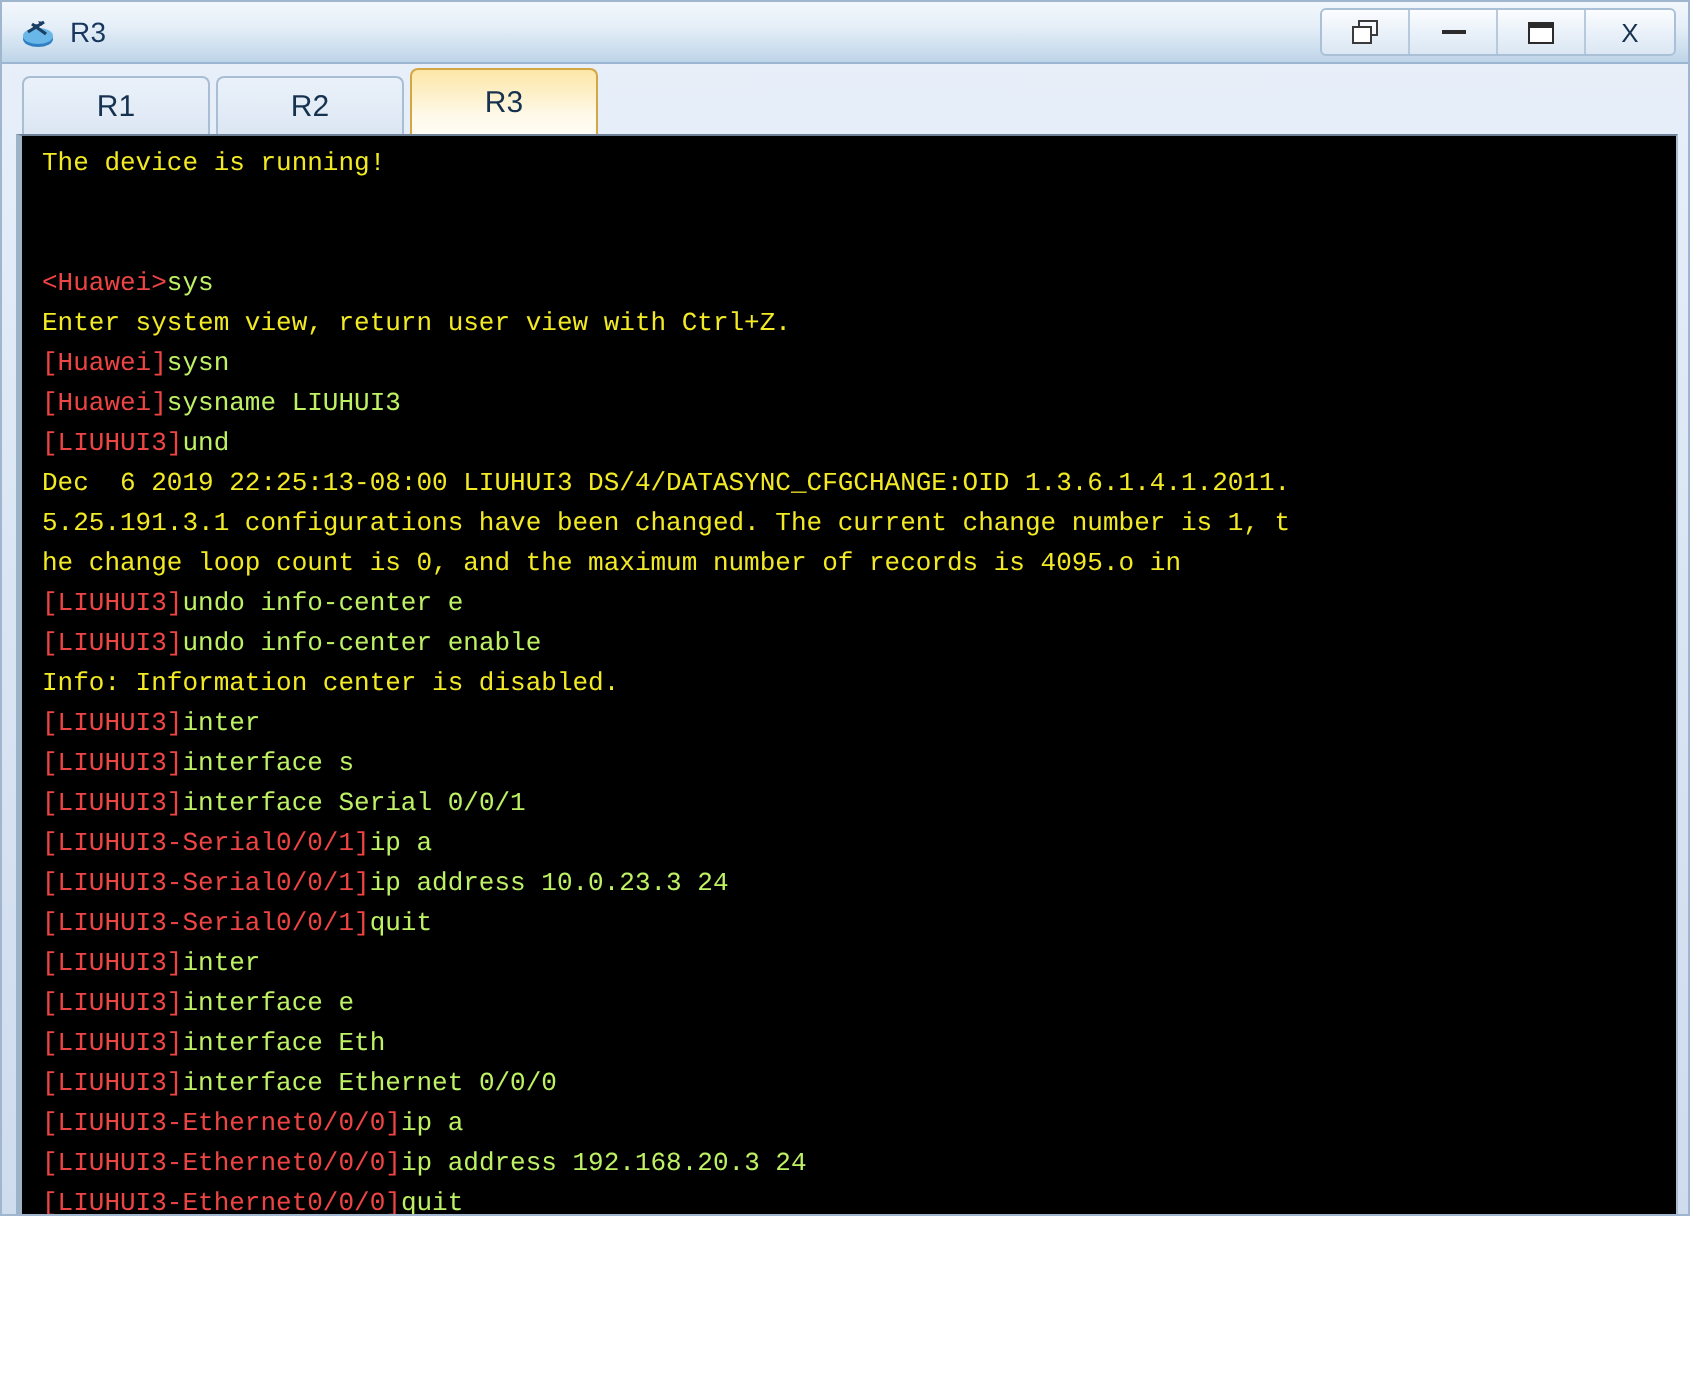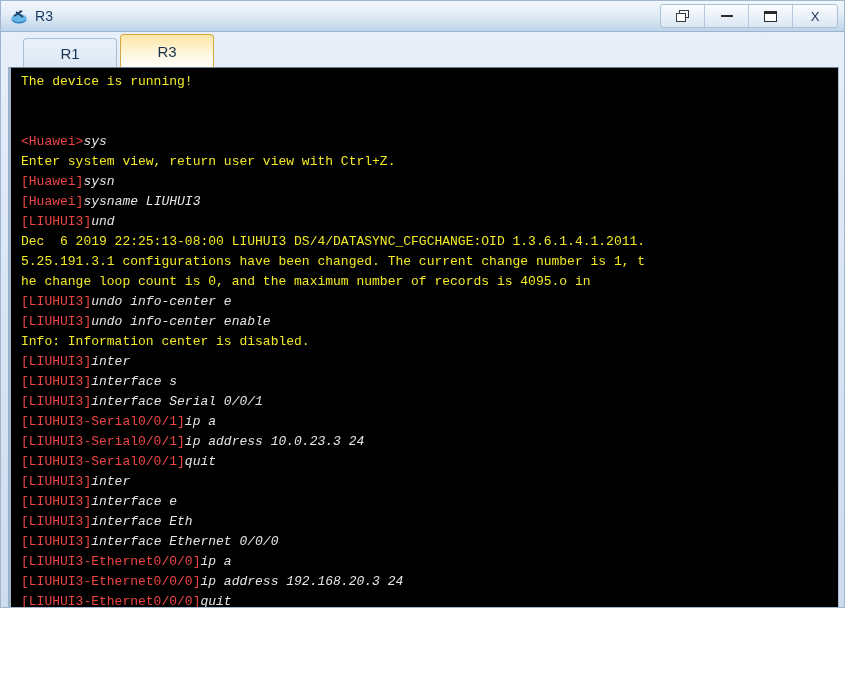--- a/index.html
+++ b/index.html
@@ -105,21 +105,21 @@
   }
 
   
   .tabstrip {
     position: absolute;
     left: 0; top: 31px;
     width: 845px;
     height: 36px;
     display: flex;
     align-items: flex-end;
-    padding-left: 22px;
+    padding-left: 10px;
     box-sizing: border-box;
   }
   .tab {
     width: 94px;
     height: 30px;
     margin-right: 3px;
     display: flex;
     align-items: center;
     justify-content: center;
     font-size: 15px;
@@ -155,21 +155,21 @@
   .terminal {
     padding: 4px 18px 0 10px;
     font-family: "Liberation Mono", "DejaVu Sans Mono", monospace;
     font-size: 13px;
     line-height: 20px;
     color: #e8e013;
     white-space: pre;
   }
   .line { height: 20px; }
   .prompt { color: #ef4444; }
-  .cmd { color: #e5e5e5; font-style: italic; }
+  .cmd { color: #bef264; }
   .out { color: #f2ea25; }
 </style>
 </head>
 <body>
 
 <div class="window">
 
   <div class="titlebar">
     <div class="title-icon">
       <svg width="20" height="18" viewBox="0 0 20 18" xmlns="http://www.w3.org/2000/svg">
@@ -200,20 +200,23 @@
       <div class="winbtn">
         <span class="glyph">X</span>
       </div>
     </div>
   </div>
 
   <div class="tabstrip">
       <div class="tab">
         <span>R1</span>
       </div>
+      <div class="tab">
+        <span>R2</span>
+      </div>
       <div class="tab active">
         <span>R3</span>
       </div>
     </div>
 
   <div class="terminal-frame">
     <div class="terminal"><div class="line"><span class="out">The device is running!</span></div><div class="line"><span class="out"></span></div><div class="line"><span class="out"></span></div><div class="line"><span class="prompt">&lt;Huawei&gt;</span><span class="cmd">sys</span></div><div class="line"><span class="out">Enter system view, return user view with Ctrl+Z.</span></div><div class="line"><span class="prompt">[Huawei]</span><span class="cmd">sysn</span></div><div class="line"><span class="prompt">[Huawei]</span><span class="cmd">sysname LIUHUI3</span></div><div class="line"><span class="prompt">[LIUHUI3]</span><span class="cmd">und</span></div><div class="line"><span class="out">Dec  6 2019 22:25:13-08:00 LIUHUI3 DS/4/DATASYNC_CFGCHANGE:OID 1.3.6.1.4.1.2011.</span></div><div class="line"><span class="out">5.25.191.3.1 configurations have been changed. The current change number is 1, t</span></div><div class="line"><span class="out">he change loop count is 0, and the maximum number of records is 4095.o in</span></div><div class="line"><span class="prompt">[LIUHUI3]</span><span class="cmd">undo info-center e</span></div><div class="line"><span class="prompt">[LIUHUI3]</span><span class="cmd">undo info-center enable</span></div><div class="line"><span class="out">Info: Information center is disabled.</span></div><div class="line"><span class="prompt">[LIUHUI3]</span><span class="cmd">inter</span></div><div class="line"><span class="prompt">[LIUHUI3]</span><span class="cmd">interface s</span></div><div class="line"><span class="prompt">[LIUHUI3]</span><span class="cmd">interface Serial 0/0/1</span></div><div class="line"><span class="prompt">[LIUHUI3-Serial0/0/1]</span><span class="cmd">ip a</span></div><div class="line"><span class="prompt">[LIUHUI3-Serial0/0/1]</span><span class="cmd">ip address 10.0.23.3 24</span></div><div class="line"><span class="prompt">[LIUHUI3-Serial0/0/1]</span><span class="cmd">quit</span></div><div class="line"><span class="prompt">[LIUHUI3]</span><span class="cmd">inter</span></div><div class="line"><span class="prompt">[LIUHUI3]</span><span class="cmd">interface e</span></div><div class="line"><span class="prompt">[LIUHUI3]</span><span class="cmd">interface Eth</span></div><div class="line"><span class="prompt">[LIUHUI3]</span><span class="cmd">interface Ethernet 0/0/0</span></div><div class="line"><span class="prompt">[LIUHUI3-Ethernet0/0/0]</span><span class="cmd">ip a</span></div><div class="line"><span class="prompt">[LIUHUI3-Ethernet0/0/0]</span><span class="cmd">ip address 192.168.20.3 24</span></div><div class="line"><span class="prompt">[LIUHUI3-Ethernet0/0/0]</span><span class="cmd">quit</span></div><div class="line"><span class="prompt">[LIUHUI3]</span><span class="cmd"></span></div></div>
   </div>
 
 </div>

